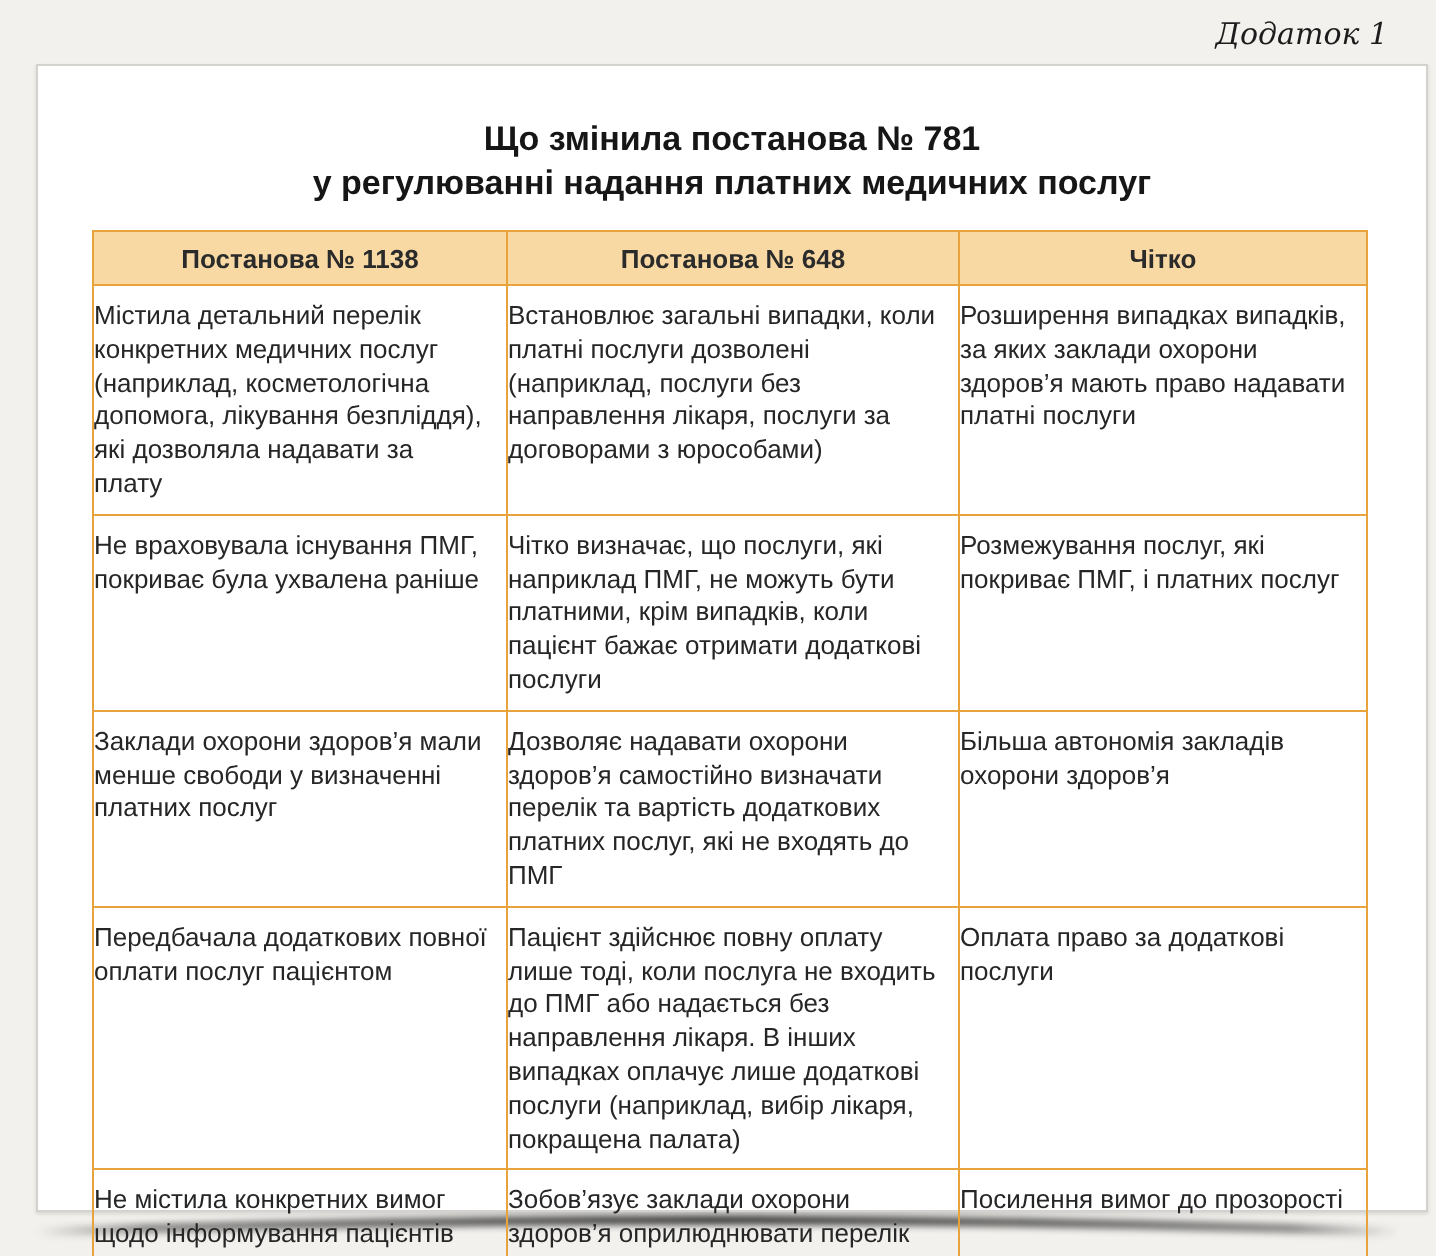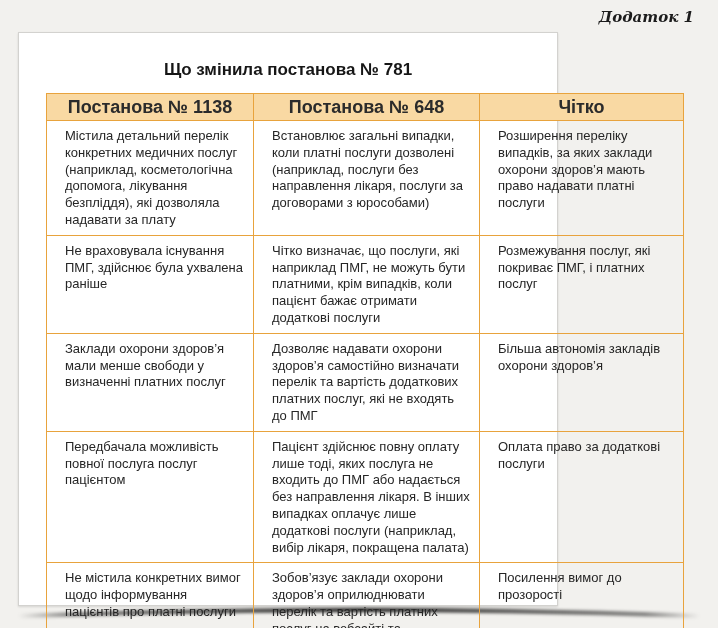--- a/index.html
+++ b/index.html
@@ -7,29 +7,29 @@
     width: 718px; height: 628px;
     background: #f2f1ee;
     font-family: "Liberation Sans", "DejaVu Sans", sans-serif;
     overflow: hidden;
   }
   .appendix {
     text-align: right;
     padding: 8px 24px 6px 0;
     font-family: "DejaVu Serif", serif;
     font-style: italic;
-    font-weight: 700;
+    font-weight: 400;
     font-size: 15px;
     color: #1c1c1c;
     height: 32px;
   }
   .card {
     position: relative;
     margin: 0 18px;
-    width: 540px;
+    width: 696px;
     height: 574px;
     background: #ffffff;
     border: 1px solid #d3d2cf;
     box-shadow: 0 1px 2px rgba(0,0,0,0.12);
   }
   .title {
     margin-top: 26px;
     text-align: center;
     font-size: 17px;
     font-weight: bold;
@@ -43,87 +43,88 @@
     table-layout: fixed;
   }
   table.cmp col.c1 { width: 207px; }
   table.cmp col.c2 { width: 226px; }
   table.cmp col.c3 { width: 204px; }
   table.cmp th, table.cmp td {
     border: 1px solid #e8a33d;
   }
   table.cmp th {
     background: #f9d9a3;
-    font-size: 18px;
+    font-size: 13px;
     font-weight: bold;
     color: #2b2b2b;
     text-align: center;
     height: 27px;
     padding: 2px 6px;
   }
   table.cmp td {
     vertical-align: top;
     text-align: left;
     font-size: 13px;
     line-height: 16.8px;
     color: #262626;
-    padding: 7px 9px 6px 18px;
+    padding: 7px 9px 6px 0;
   }
   tr.r1 { height: 89px; }
   tr.r2 { height: 67px; }
   tr.r3 { height: 68px; }
   tr.r4 { height: 99px; }
   tr.r5 { height: 75px; }
   .curl-shadow {
     display: block;
     margin: -3px 12px 0 12px;
   }
 </style>
 </head>
 <body>
 
 <div class="appendix">Додаток 1</div>
 
 <div class="card">
   <div class="title">
     <span>Що змінила постанова № 781</span><br>
+    <span>у регулюванні надання платних медичних послуг</span>
   </div>
 
   <table class="cmp">
     <colgroup>
         <col class="c1">
         <col class="c2">
         <col class="c3">
       </colgroup>
     <thead>
       <tr>
         <th>Постанова № 1138</th>
         <th>Постанова № 648</th>
         <th>Чітко</th>
       </tr>
     </thead>
     <tbody>
       <tr class="r1">
         <td>Містила детальний перелік конкретних медичних послуг (наприклад, косметологічна допомога, лікування безпліддя), які дозволяла надавати за плату</td>
         <td>Встановлює загальні випадки, коли платні послуги дозволені (наприклад, послуги без направлення лікаря, послуги за договорами з юрособами)</td>
-        <td>Розширення переліку випадків, за яких заклади охорони здоров’я мають право надавати платні послуги</td>
+        <td>Розширення випадках випадків, за яких заклади охорони здоров’я мають право надавати платні послуги</td>
       </tr>
       <tr class="r2">
-        <td>Не враховувала існування ПМГ, здійснює була ухвалена раніше</td>
+        <td>Не враховувала існування ПМГ, покриває була ухвалена раніше</td>
         <td>Чітко визначає, що послуги, які наприклад ПМГ, не можуть бути платними, крім випадків, коли пацієнт бажає отримати додаткові послуги</td>
         <td>Розмежування послуг, які покриває ПМГ, і платних послуг</td>
       </tr>
       <tr class="r3">
         <td>Заклади охорони здоров’я мали менше свободи у визначенні платних послуг</td>
         <td>Дозволяє надавати охорони здоров’я самостійно визначати перелік та вартість додаткових платних послуг, які не входять до ПМГ</td>
         <td>Більша автономія закладів охорони здоров’я</td>
       </tr>
       <tr class="r4">
-        <td>Передбачала можливість повної послуга послуг пацієнтом</td>
-        <td>Пацієнт здійснює повну оплату лише тоді, яких послуга не входить до ПМГ або надається без направлення лікаря. В інших випадках оплачує лише додаткові послуги (наприклад, вибір лікаря, покращена палата)</td>
+        <td>Передбачала додаткових повної оплати послуг пацієнтом</td>
+        <td>Пацієнт здійснює повну оплату лише тоді, коли послуга не входить до ПМГ або надається без направлення лікаря. В інших випадках оплачує лише додаткові послуги (наприклад, вибір лікаря, покращена палата)</td>
         <td>Оплата право за додаткові послуги</td>
       </tr>
       <tr class="r5">
         <td>Не містила конкретних вимог щодо інформування пацієнтів про платні послуги</td>
         <td>Зобов’язує заклади охорони здоров’я оприлюднювати перелік та вартість платних послуг на вебсайті та інформаційних стендах</td>
         <td>Посилення вимог до прозорості</td>
       </tr>
     </tbody>
   </table>
 </div>

